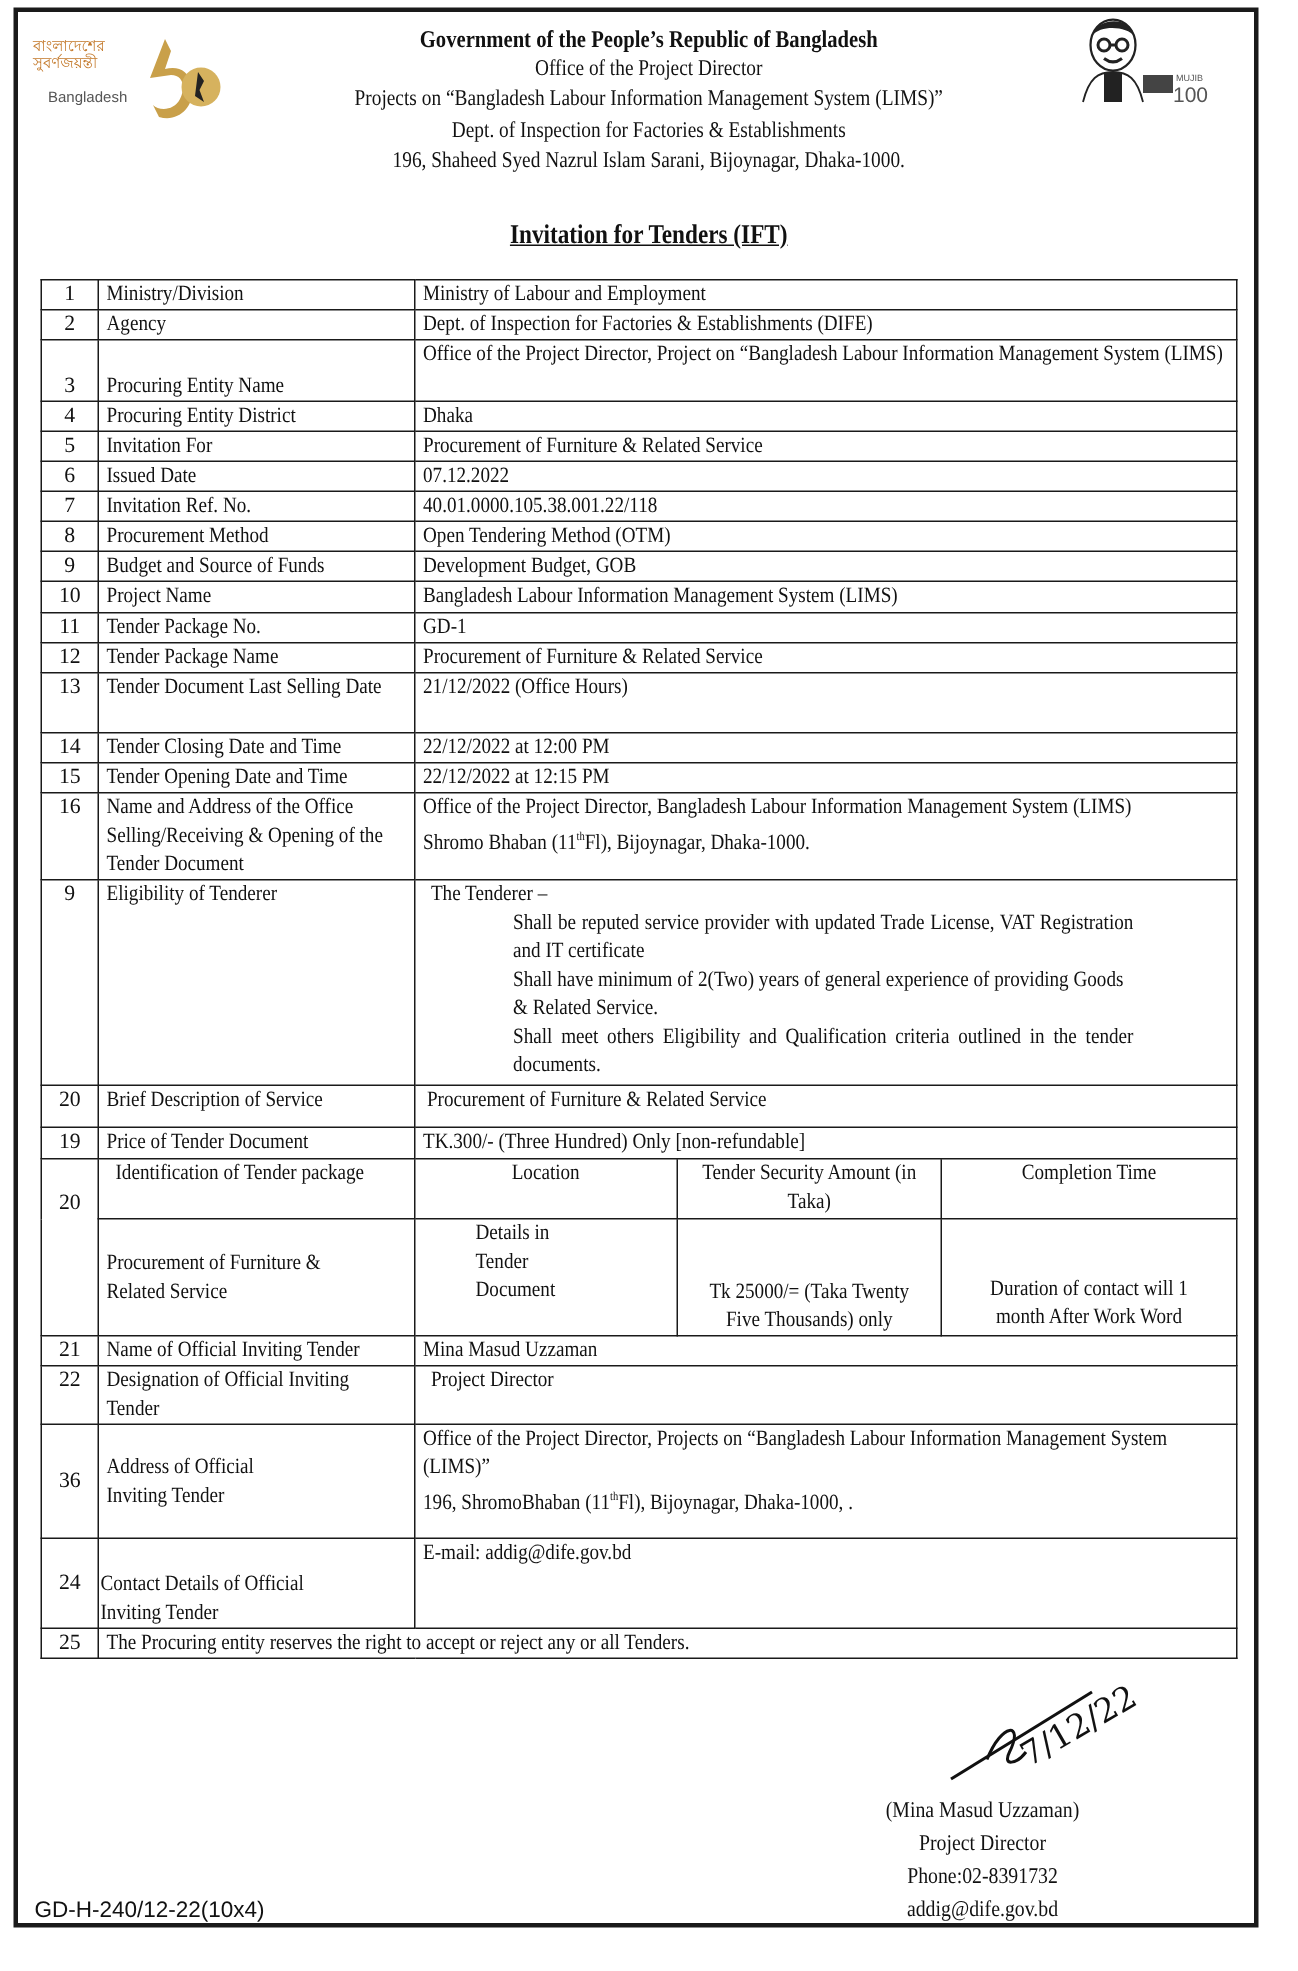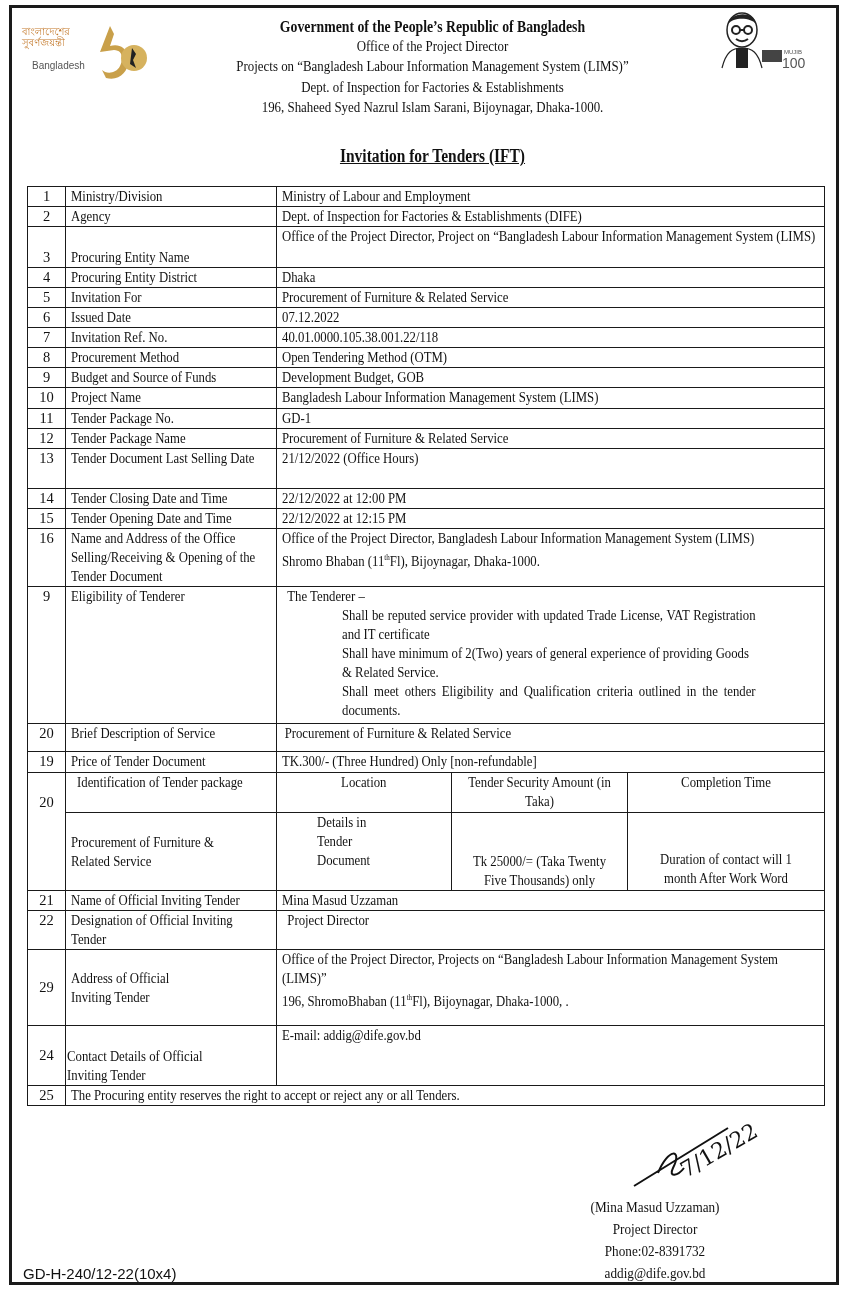--- a/index.html
+++ b/index.html
@@ -230,21 +230,21 @@
     <td colspan="3"><span class="cond">Mina Masud Uzzaman</span></td>
   </tr>
   <tr style="height:39px">
     <td class="n">22</td>
     <td>
           <span class="wrap">Designation of Official Inviting Tender</span>
         </td>
     <td colspan="3"><span class="cond" style="padding-left:6px">Project Director</span></td>
   </tr>
   <tr style="height:76px">
-    <td class="n mid">29</td>
+    <td class="n mid">36</td>
     <td class="mid">
           <span class="wrap" style="width:160px">Address of Official Inviting Tender</span>
         </td>
     <td colspan="3">
       <span class="wrap" style="width:580px">Office of the Project Director, Projects on “Bangladesh Labour Information Management System (LIMS)”</span>
       <span class="cond"><span>196, ShromoBhaban (11</span><sup>th</sup><span>Fl), Bijoynagar, Dhaka-1000, .</span></span>
     </td>
   </tr>
   <tr style="height:60px">
     <td class="n bottom" style="padding-bottom:20px">24</td>

